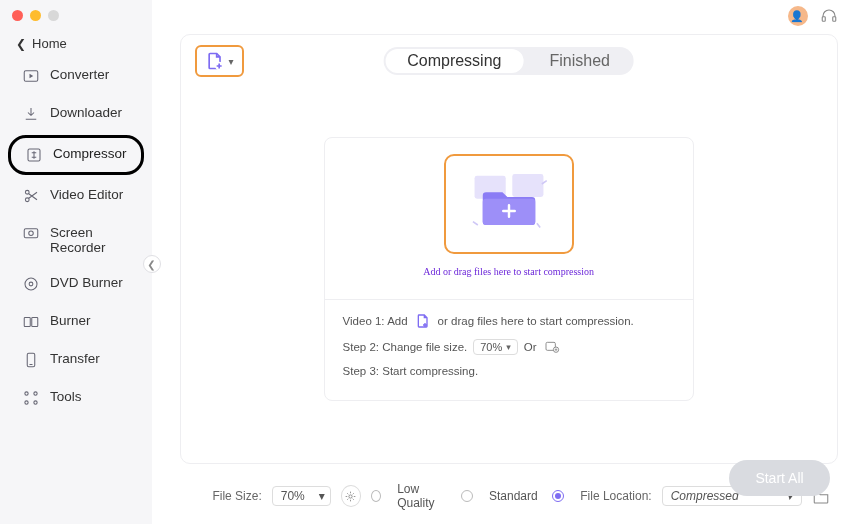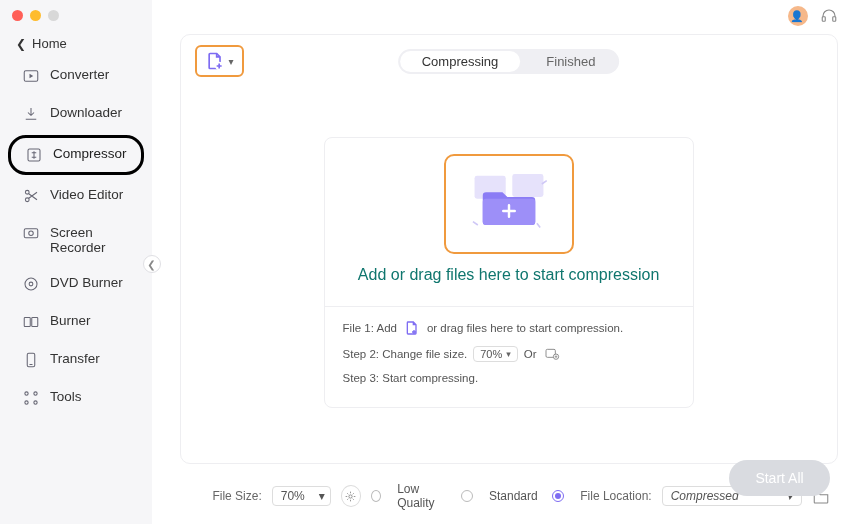--- a/index.html
+++ b/index.html
@@ -28,28 +28,28 @@
 .headset svg { stroke: #888; fill: none; stroke-width: 1.5; }
 
 .content-card { margin: 2px 16px 8px 28px; border: 1px solid #eeeef1; border-radius: 10px; flex: 1; display: flex; flex-direction: column; position: relative; }
 
 .card-head { display: flex; align-items: center; padding: 10px 14px; position: relative; }
 .add-btn { border: 2px solid #f09a3e; border-radius: 6px; padding: 4px 8px; display: flex; align-items: center; gap: 4px; cursor: pointer; background: #fff; }
 .add-btn svg { width: 20px; height: 20px; }
 .add-btn .caret { font-size: 10px; color: #666; }
 
 .seg { position: absolute; left: 50%; transform: translateX(-50%); display: flex; background: #efeff3; border-radius: 16px; overflow: hidden; }
-.seg-item { padding: 5px 24px; font-size: 13px; color: #666; cursor: pointer; }
+.seg-item { padding: 5px 24px; font-size: 16px; color: #666; cursor: pointer; }
 .seg-item.active { background: #fff; color: #333; border-radius: 16px; margin: 2px; padding: 3px 22px; }
 
 .drop-area { margin: 50px auto 0; width: 370px; border: 1px solid #eeeef1; border-radius: 8px; padding: 0 0 18px 0; }
 .drop-top { padding: 12px 20px 4px; display: flex; flex-direction: column; align-items: center; }
 .folder-wrap { border: 2px solid #f09a3e; border-radius: 10px; padding: 10px 22px; margin: 4px 0 10px; }
 .folder-svg { width: 82px; height: 72px; }
-.drop-text { font-size: 16px; color: #0f766e; margin-top: 2px; margin-bottom: 10px; }
+.drop-text { font-size: 10px; color: #6d28d9; margin-top: 2px; margin-bottom: 10px; font-family: Liberation Serif, serif; }
 .drop-divider { height: 1px; background: #eeeef1; margin: 8px 0; }
 .step-row { display: flex; align-items: center; gap: 6px; padding: 5px 18px; font-size: 11.5px; color: #555; }
 .step-row svg { width: 18px; height: 16px; }
 .mini-select { border: 1px solid #ddd; border-radius: 4px; padding: 1px 6px; font-size: 11px; display: flex; align-items: center; gap: 4px; cursor: pointer; }
 .mini-select .caret { font-size: 9px; color: #666; }
 .or-text { font-size: 11.5px; color: #555; }
 .gear-badge { width: 18px; height: 16px; }
 
 .footer { padding: 10px 24px 14px 36px; display: flex; flex-direction: row; gap: 8px; font-size: 12px; color: #555; }
 .footer-row { display: flex; align-items: center; gap: 10px; }
@@ -207,21 +207,21 @@
             <rect x="18" y="36" width="64" height="32" rx="4" fill="#9d8ff8"></rect>
             <path d="M50 44v14M43 51h14" stroke="#fff" stroke-width="3" stroke-linecap="round"></path>
             <path d="M6 64 l6 4 M90 18 l6 -4 M84 66 l4 5" stroke="#cfc8f6" stroke-width="2"></path>
           </svg>
         </div>
         <div class="drop-text">Add or drag files here to start compression</div>
       </div>
       <div class="drop-divider"></div>
 
       <div class="step-row">
-        <span>File 1: Add</span>
+        <span>Video 1: Add</span>
         <svg viewBox="0 0 24 24">
             <path d="M6 3h8l4 4v13a1 1 0 01-1 1H6a1 1 0 01-1-1V4a1 1 0 011-1z" fill="none" stroke="#7e6cf2" stroke-width="2"></path>
             <path d="M14 3v4h4" fill="none" stroke="#7e6cf2" stroke-width="2"></path>
             <path d="M15 15v6M12 18h6" stroke="#7e6cf2" stroke-width="2"></path>
           </svg>
         <span>or drag files here to start compression.</span>
       </div>
       <div class="step-row">
         <span>Step 2: Change file size.</span>
         <div class="mini-select">

